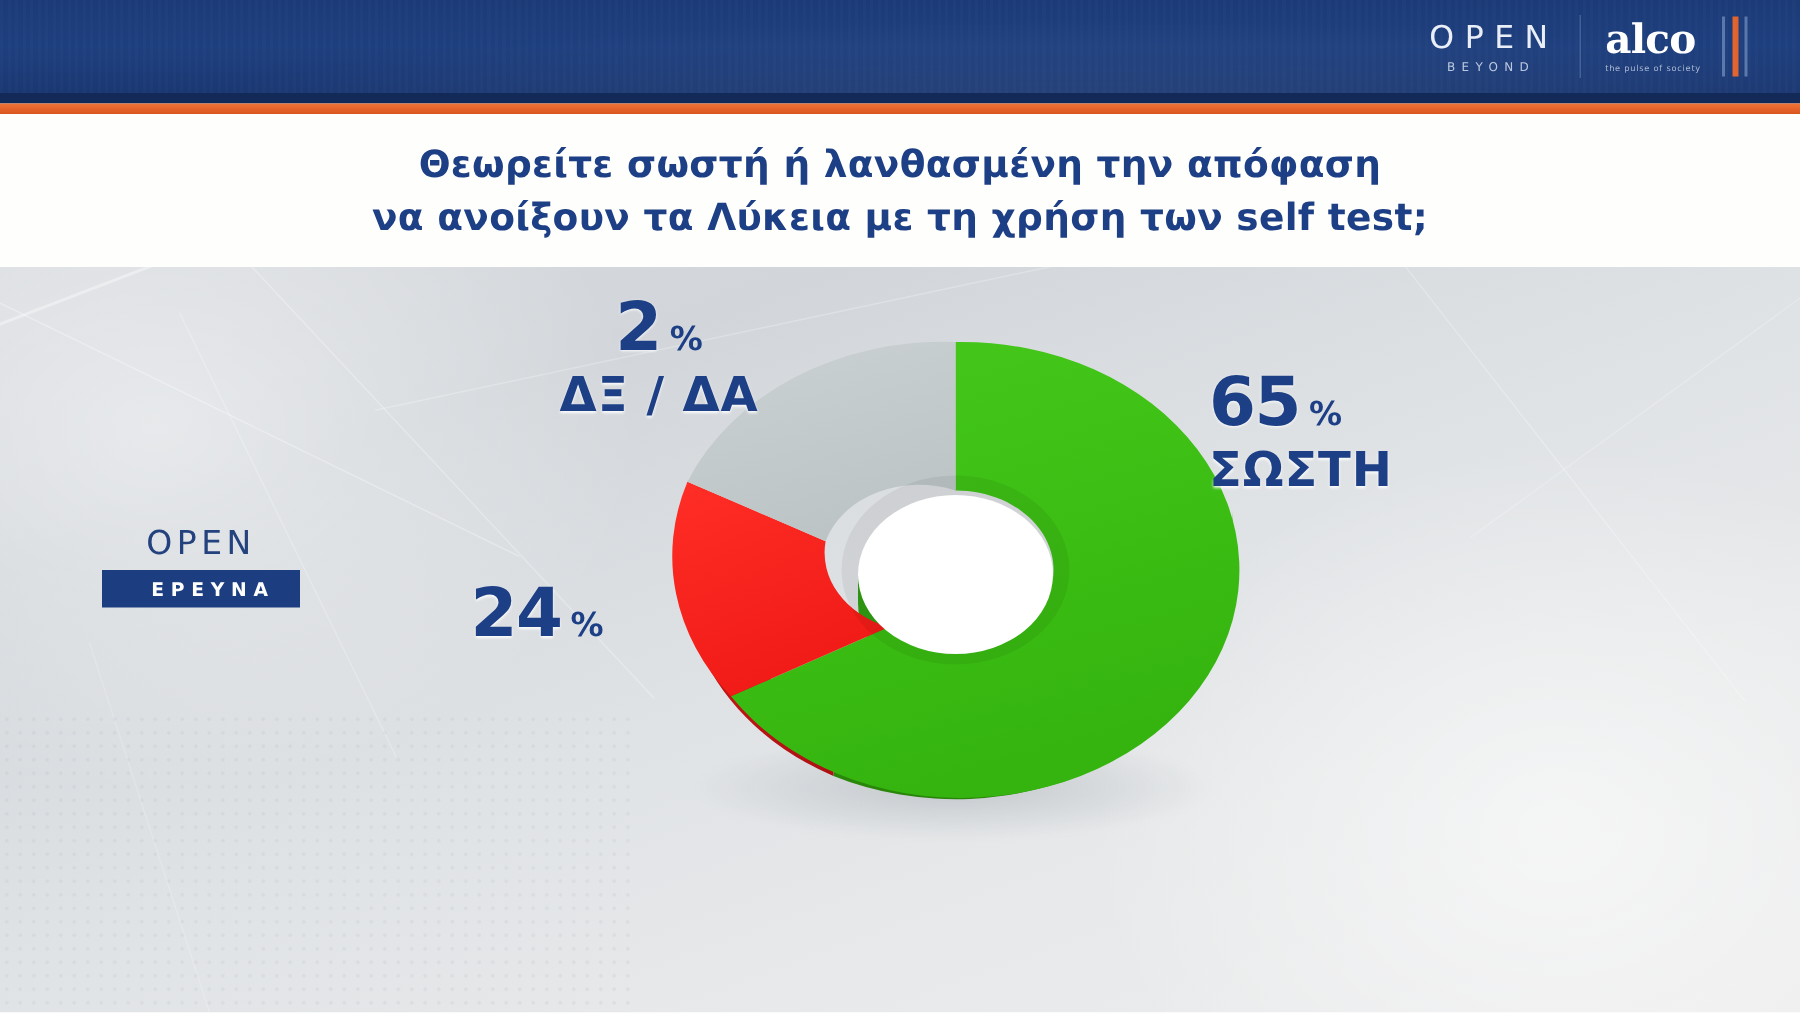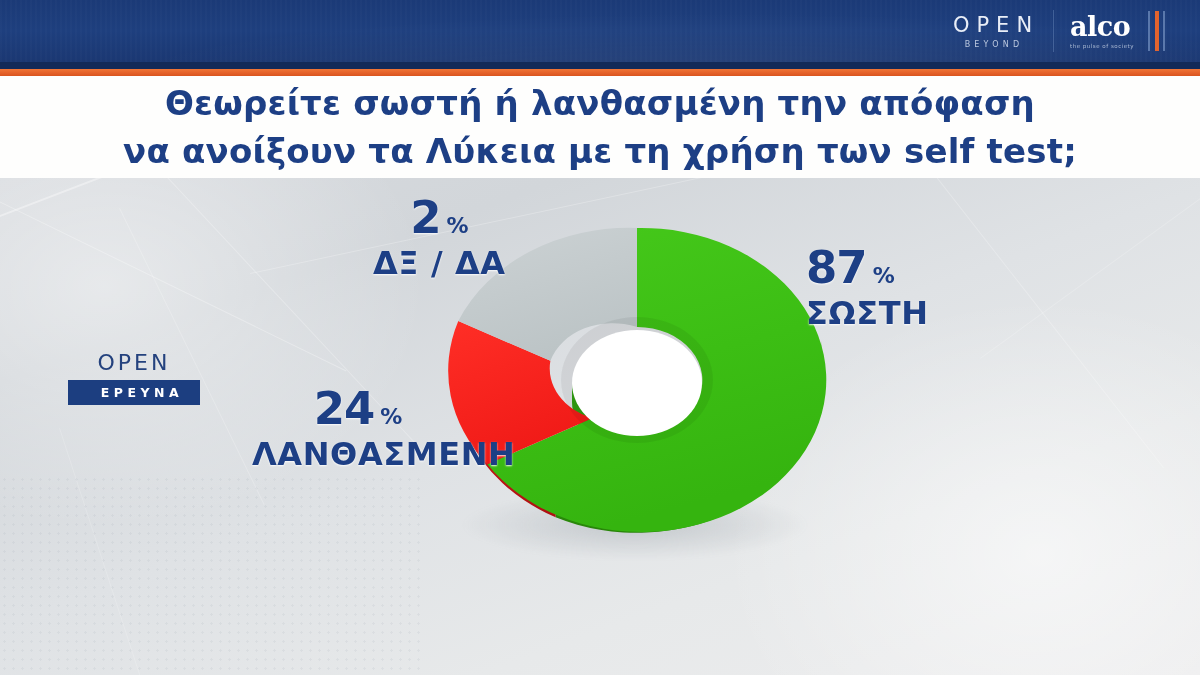--- a/index.html
+++ b/index.html
@@ -65,21 +65,21 @@
   .alco-mark i:nth-child(2){ left:11px; background:#e2622c; width:4px; }
   .alco-mark i:nth-child(3){ left:19px; background:#5a78ac; width:2px; }
 
   
   .title-band{
     position:absolute; left:0; top:76px; width:1200px; height:102px;
     background:#fefefd; display:flex; align-items:center; justify-content:center;
   }
   .title{
     text-align:center; color:#1d3f85; font-weight:bold;
-    font-size:34px; line-height:1.42; letter-spacing:.2px;
+    font-size:25px; line-height:1.42; letter-spacing:.2px;
     font-family:"DejaVu Sans", sans-serif;
   }
   .title .l2{ display:block; }
 
   
   .stage{
     position:absolute; left:0; top:178px; width:1200px; height:497px;
     background:linear-gradient(160deg,#d7dade 0%, #d2d6da 22%, #dfe2e5 48%, #e7e9ea 72%, #ededee 100%);
     overflow:hidden;
   }
@@ -286,27 +286,26 @@
   <div class="callout" id="callout-dk">
     <div class="row">
       <span class="num">2</span>
       <span class="pct">%</span>
     </div>
     <div class="cap">ΔΞ / ΔΑ</div>
   </div>
 
   <div class="callout" id="callout-correct">
     <div class="row">
-      <span class="num">87</span>
+      <span class="num">65</span>
       <span class="pct">%</span>
     </div>
     <div class="cap">ΣΩΣΤΗ</div>
   </div>
 
   <div class="callout" id="callout-wrong">
     <div class="row">
       <span class="num">24</span>
       <span class="pct">%</span>
     </div>
-    <div class="cap">ΛΑΝΘΑΣΜΕΝΗ</div>
   </div>
 
 </div>
 
 </body></html>

